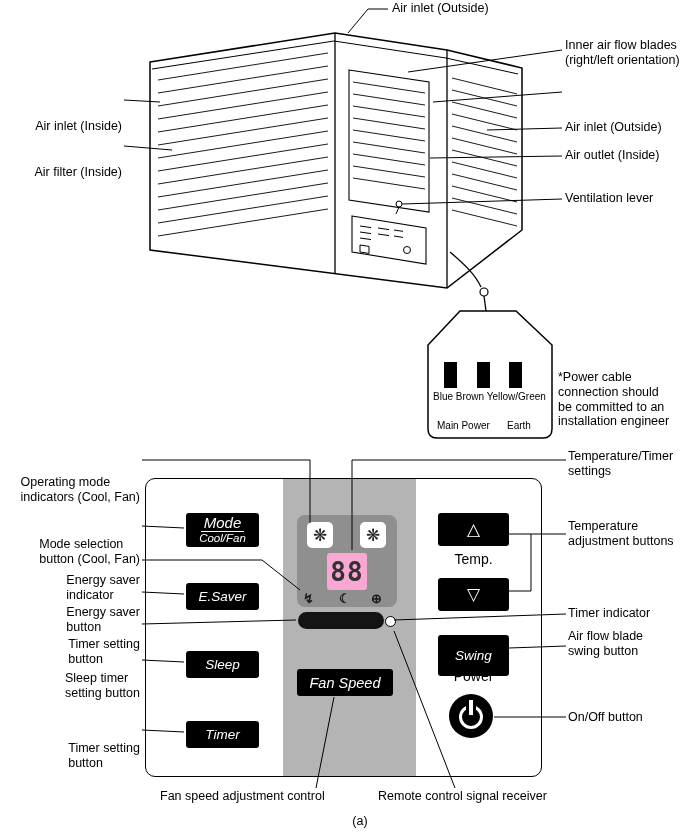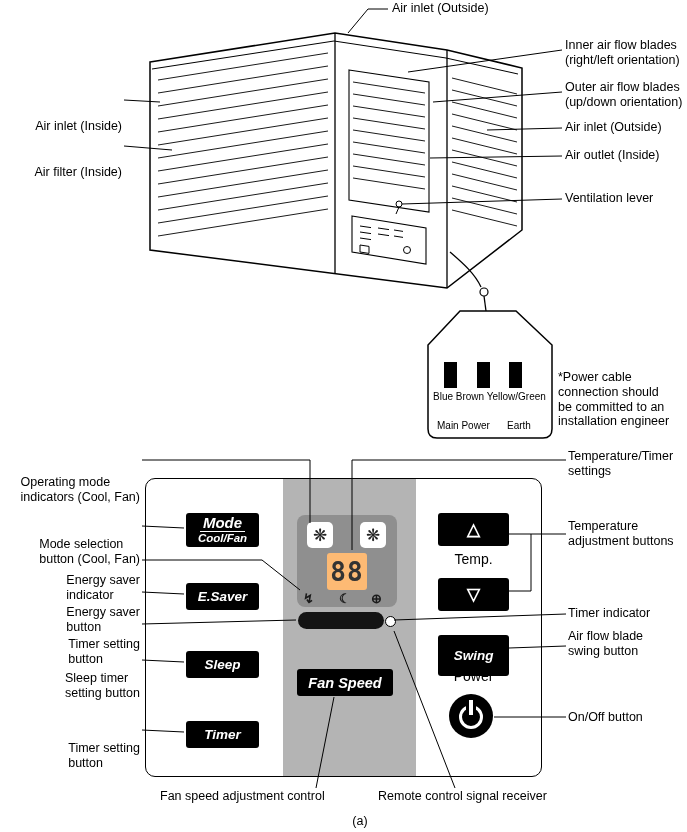--- a/index.html
+++ b/index.html
@@ -19,31 +19,31 @@
   #band { position:absolute; left:137px; top:0; width:133px; height:100%; background:#b4b4b4; }
   #display {
     position:absolute; left:151px; top:36px; width:100px; height:92px;
     background:#8f8f8f; border-radius:8px;
   }
   .badge {
     position:absolute; width:26px; height:26px; background:#fff; border-radius:5px;
     display:flex; align-items:center; justify-content:center; font-size:17px; color:#222;
   }
   #seg {
-    position:absolute; left:30px; top:38px; width:40px; height:37px; background:#fdba74; border-radius:3px;
+    position:absolute; left:30px; top:38px; width:40px; height:37px; background:#f9a8d4; border-radius:3px;
     display:flex; align-items:center; justify-content:center;
     font-family:"DejaVu Sans Mono", monospace; font-weight:bold; font-size:26px; color:#333; letter-spacing:1px;
   }
   .dispicon { position:absolute; top:76px; font-size:13px; color:#1a1a1a; font-weight:bold; }
   #pill { position:absolute; left:152px; top:133px; width:86px; height:17px; background:#141414; border-radius:9px; }
   #ring { position:absolute; left:239px; top:137px; width:9px; height:9px; border:1.5px solid #000; border-radius:50%; background:#fff; }
   .btn {
     position:absolute; background:#000; color:#fff; border-radius:3px;
     display:flex; align-items:center; justify-content:center;
-    font-weight:bold; font-style:italic; font-size:13.5px;
+    font-weight:normal; font-style:italic; font-size:13.5px;
   }
   #btn-mode { left:40px; top:34px; width:73px; height:34px; flex-direction:column; }
   #btn-mode .t1 { font-size:15px; border-bottom:1.5px solid #fff; padding:0 3px 1px 3px; line-height:1; }
   #btn-mode .t2 { font-size:11.5px; line-height:1.2; }
   #btn-esaver { left:40px; top:104px; width:73px; height:27px; }
   #btn-sleep  { left:40px; top:172px; width:73px; height:27px; }
   #btn-timer  { left:40px; top:242px; width:73px; height:27px; }
   #btn-fanspeed { left:151px; top:190px; width:96px; height:27px; font-size:14.5px; text-shadow:0 0 1px #000; }
   #btn-tempup   { left:292px; top:34px; width:71px; height:33px; font-style:normal; font-size:17px; }
   #btn-tempdown { left:292px; top:99px; width:71px; height:33px; font-style:normal; font-size:17px; }
@@ -98,22 +98,20 @@
       <span class="ring"></span>
       <span class="bar"></span>
     </div>
   </div>
 
   <div class="lbl" style="left:392px; top:1px;">Air inlet (Outside)</div>
   <div class="lbl r" style="right:565px; top:93px;">Air inlet (Inside)</div>
   <div class="lbl r" style="right:565px; top:139px;">Air filter (Inside)</div>
   <div class="lbl" style="left:565px; top:38px;">Inner air flow blades
 (right/left orientation)</div>
-  <div class="lbl" style="left:565px; top:80px;">Outer air flow blades
-(up/down orientation)</div>
   <div class="lbl" style="left:565px; top:120px;">Air inlet (Outside)</div>
   <div class="lbl" style="left:565px; top:148px;">Air outlet (Inside)</div>
   <div class="lbl" style="left:565px; top:191px;">Ventilation lever</div>
 
   <div class="lbl small" style="left:433px; top:391px;">Blue Brown Yellow/Green</div>
   <div class="lbl small" style="left:437px; top:420px;">Main Power</div>
   <div class="lbl small" style="left:507px; top:420px;">Earth</div>
   <div class="lbl" style="left:558px; top:370px;">*Power cable
 connection should
 be committed to an

